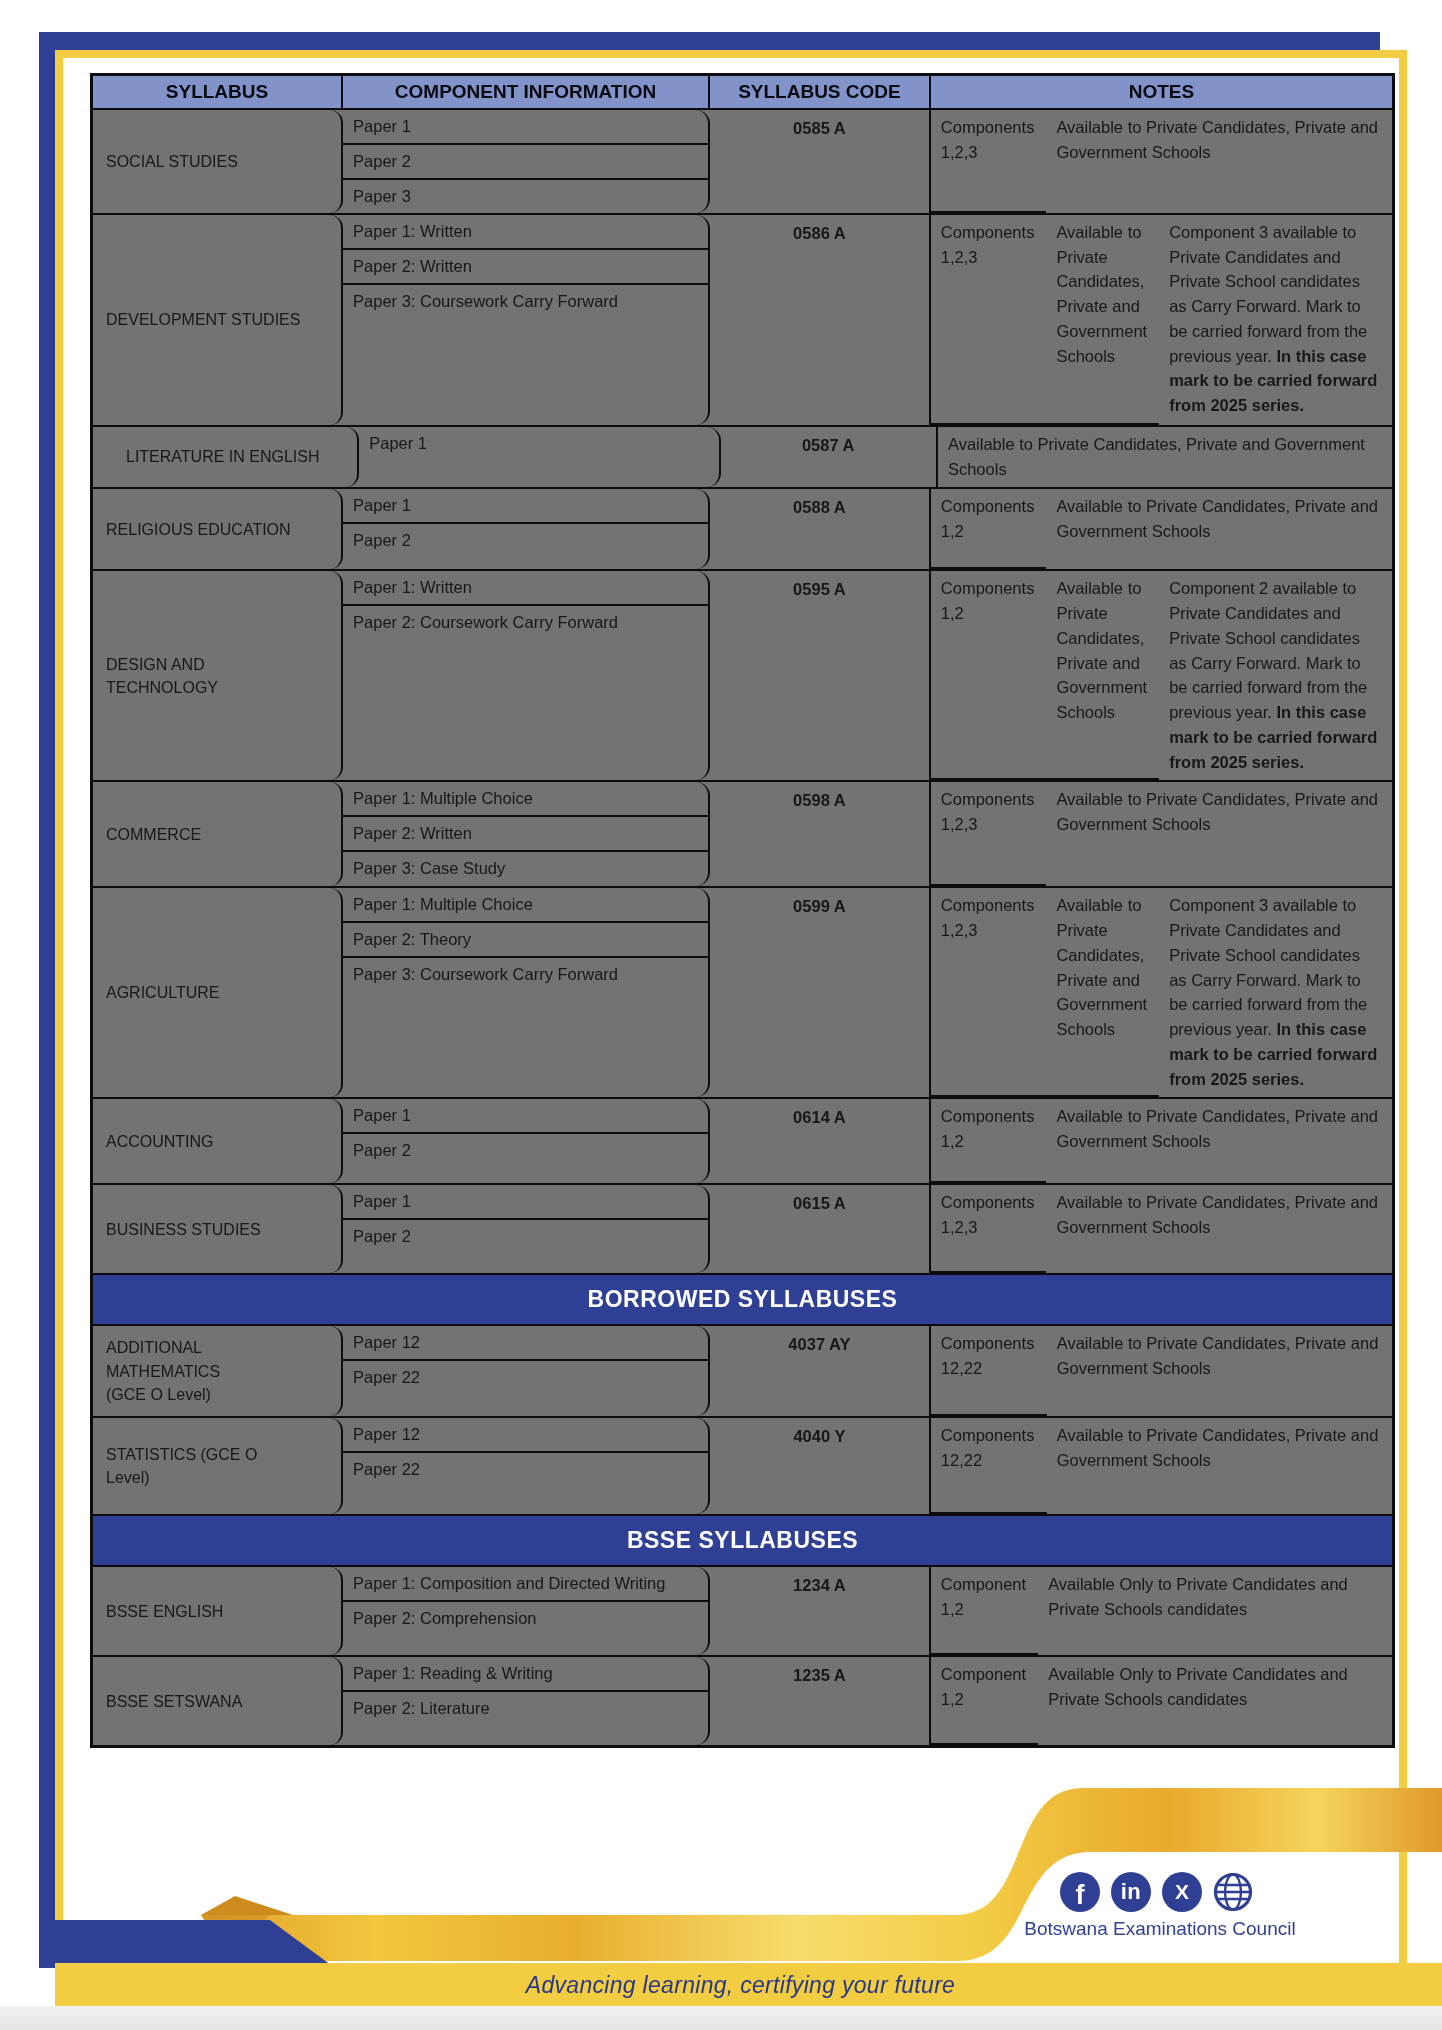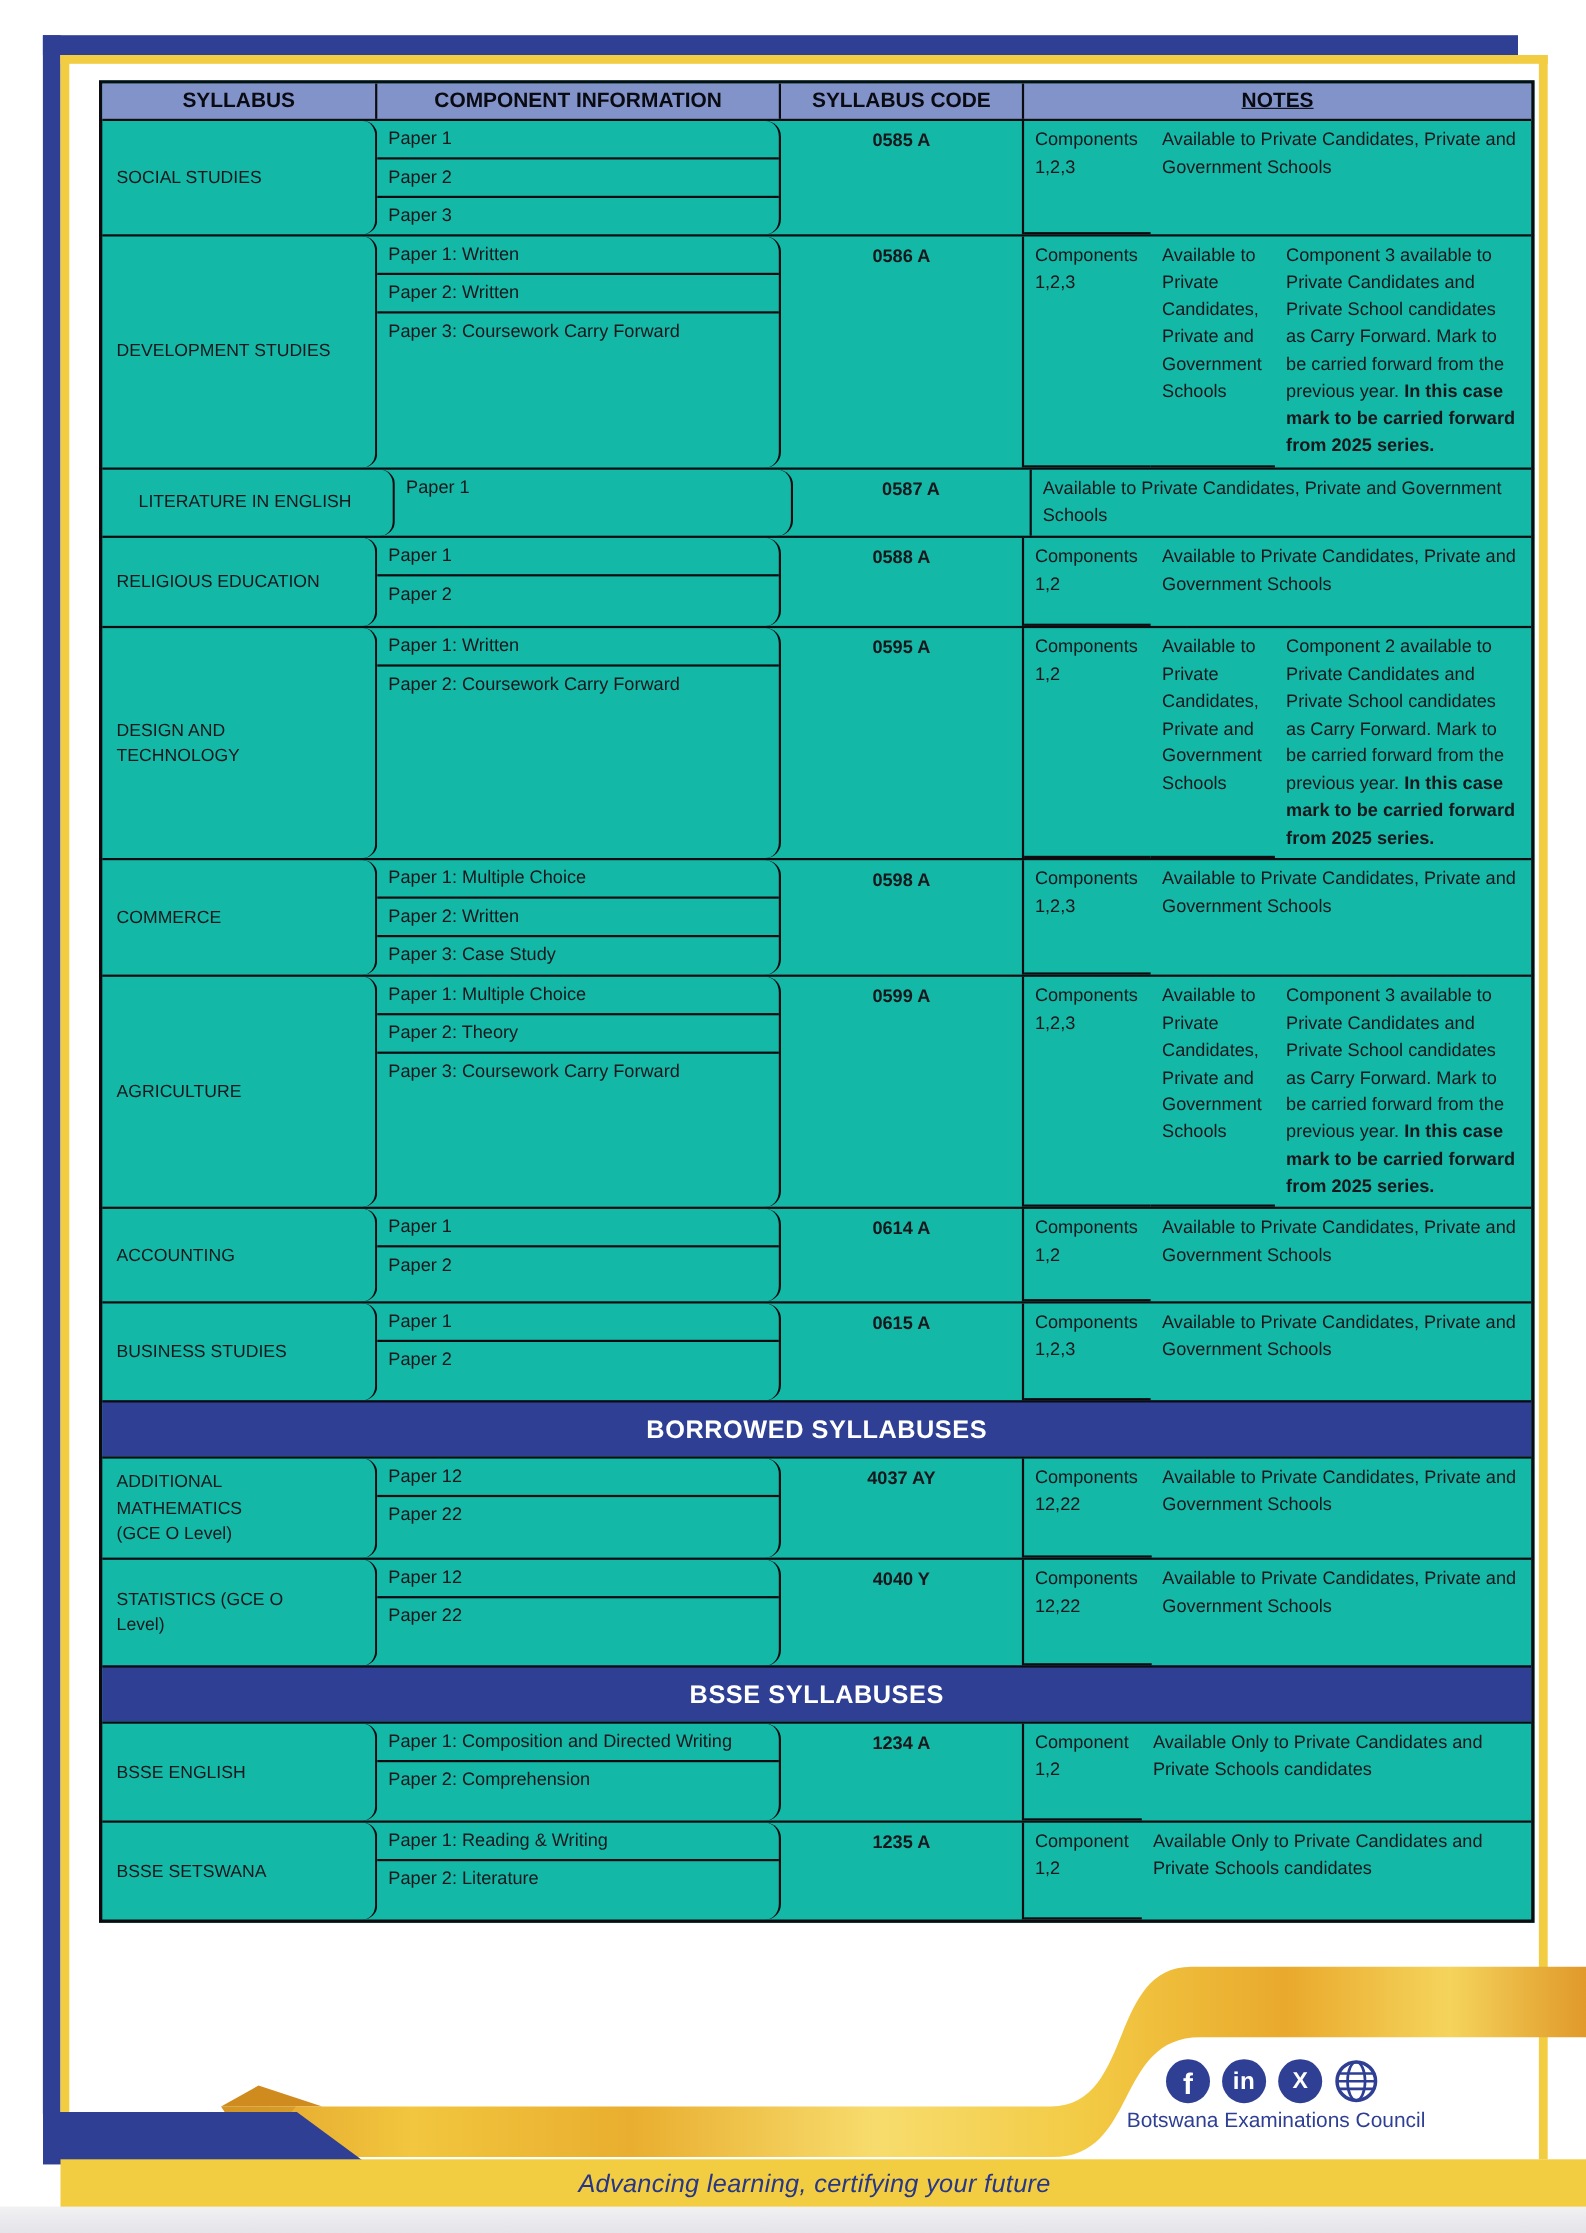--- a/index.html
+++ b/index.html
@@ -16,25 +16,25 @@
   .blue-left{position:absolute;left:39px;top:32px;width:16px;height:1890px;background:var(--navy);}
   .yel-top{position:absolute;left:55px;top:50px;width:1352px;height:8px;background:var(--yellow);}
   .yel-left{position:absolute;left:55px;top:50px;width:8px;height:1913px;background:var(--yellow);}
   .yel-right{position:absolute;left:1399px;top:50px;width:8px;height:1913px;background:var(--yellow);}
   .blue-wedge{position:absolute;left:39px;top:1920px;width:296px;height:48px;background:var(--navy);
     clip-path:polygon(0 0,78% 0,100% 100%,0 100%);}
   .gray-strip{position:absolute;left:0;top:2006px;width:1442px;height:24px;
     background:linear-gradient(#f1f1f4,#e4e4e9);}
   
   .tbl{position:absolute;left:90px;top:73px;width:1305px;border:3px solid var(--line);
-    box-sizing:border-box;background:#14b8a6;}
+    box-sizing:border-box;background:#737373;}
   .thead{display:flex;background:var(--band);border-bottom:2.5px solid var(--line);min-height:32px;}
   .th{display:flex;align-items:center;justify-content:center;font-weight:bold;font-size:19px;
     color:#0a0a12;border-right:2.5px solid var(--line);box-sizing:border-box;padding:3px 4px;}
-  .th:last-child{border-right:none;text-decoration:underline;}
+  .th:last-child{border-right:none;}
   .w-syl{flex:0 0 19.25%;} .w-pap{flex:0 0 28.25%;} .w-code{flex:0 0 17%;} .w-notes{flex:1 1 auto;min-width:0;}
   .rowgroup{display:flex;border-top:2.5px solid var(--line);align-items:stretch;}
   .rowgroup:first-child{border-top:none;}
   .c-syl{flex:0 0 19.25%;box-sizing:border-box;border-right:2.5px solid var(--line);
     display:flex;align-items:center;padding:6px 8px 6px 13px;font-size:16px;white-space:pre-line;line-height:1.45;border-radius:13px;}
   .c-papers{flex:0 0 28.25%;box-sizing:border-box;border-right:2.5px solid var(--line);
     display:flex;flex-direction:column;border-radius:14px;}
   .paper{padding:5px 10px 4px 10px;min-height:22px;border-bottom:2px solid var(--line);font-size:16.5px;line-height:1.45;}
   .paper:last-child{border-bottom:none;flex:1 1 auto;}
   .c-code{flex:0 0 17%;box-sizing:border-box;border-right:2.5px solid var(--line);

